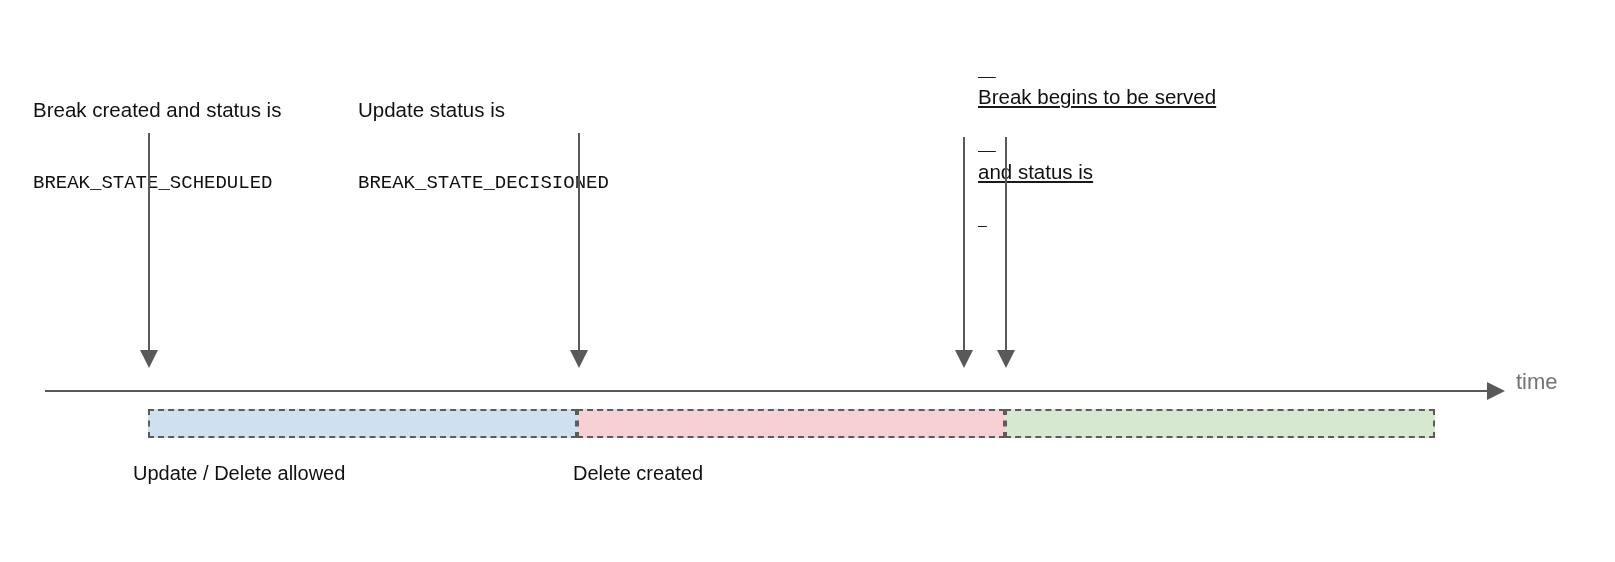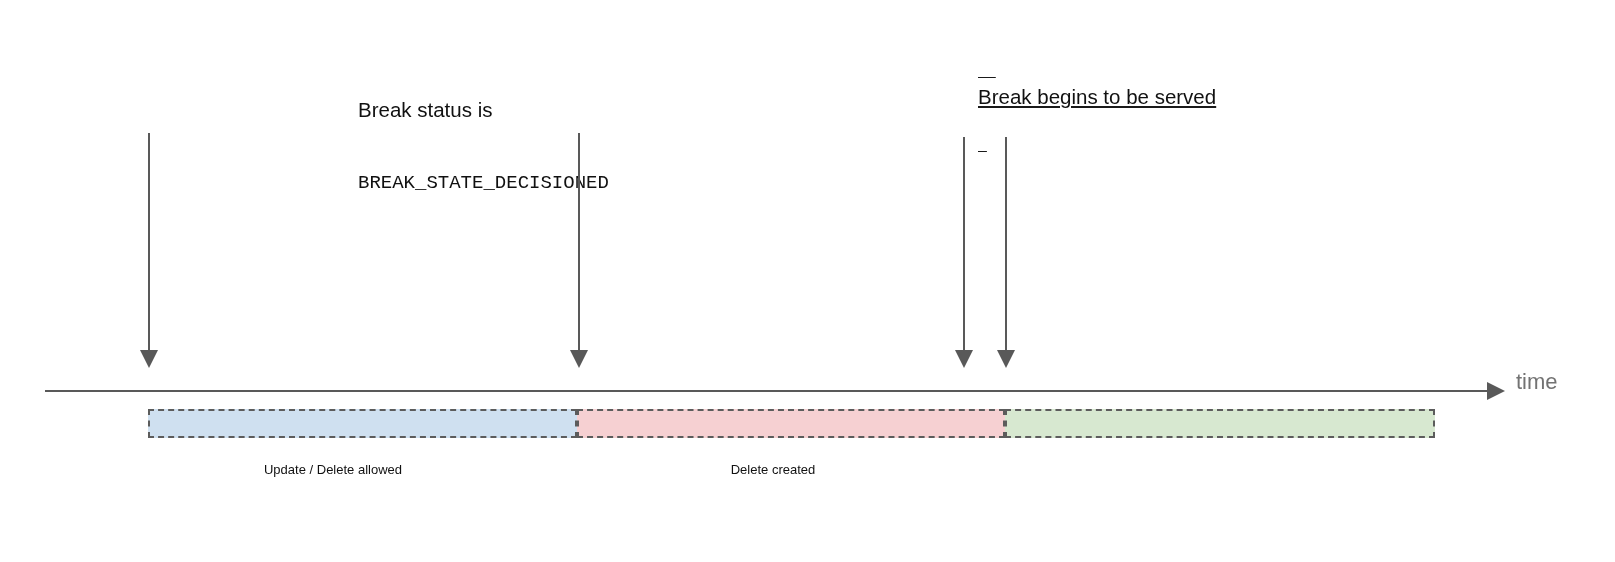--- a/index.html
+++ b/index.html
@@ -82,47 +82,52 @@
     position: absolute;
     box-sizing: border-box;
     border: 2px dashed #5c5c5c;
     top: 409px;
     height: 29px;
   }
 
   
   .caption {
     position: absolute;
-    font-size: 13px;
+    font-size: 20px;
     color: #111111;
-    text-align: center;
+    text-align: left;
     font-family: "Liberation Sans", sans-serif;
     white-space: nowrap;
   }
 </style>
 </head>
 <body>
 
 <div id="diagram">
 
+  <div class="annotation" style="left:33px; top:50px;">
+    <span class="ann-line prose">Break created and status is</span>
+    <span class="ann-line mono">BREAK_STATE_SCHEDULED</span>
+  </div>
   <div class="vline" style="left:148px; top:133px; height:217px;"></div>
   <div class="vhead" style="left:140px; top:350px;"></div>
 
   <div class="annotation" style="left:358px; top:50px;">
-    <span class="ann-line prose">Break status is</span>
+    <span class="ann-line prose">Update status is</span>
     <span class="ann-line mono">BREAK_STATE_DECISIONED</span>
   </div>
   <div class="vline" style="left:578px; top:133px; height:217px;"></div>
   <div class="vhead" style="left:570px; top:350px;"></div>
 
   <div class="vline" style="left:963px; top:137px; height:213px;"></div>
   <div class="vhead" style="left:955px; top:350px;"></div>
 
   <div class="annotation" style="left:978px; top:37px;text-decoration:underline;">
     <span class="ann-line prose">Break begins to be served</span>
+    <span class="ann-line prose">and status is</span>
   </div>
   <div class="vline" style="left:1005px; top:137px; height:213px;"></div>
   <div class="vhead" style="left:997px; top:350px;"></div>
 
   <div id="axis-line" style="left:45px; top:390px; width:1442px;"></div>
   <div id="axis-head" style="left:1487px; top:382px;"></div>
   <div id="axis-label" style="left:1516px; top:369px;">time</div>
 
   <div class="phase-bar" style="left:148px; width:429px; background:#cfe0f0;"></div>
   <div class="phase-bar" style="left:577px; width:428px; background:#f6d0d2;"></div>

